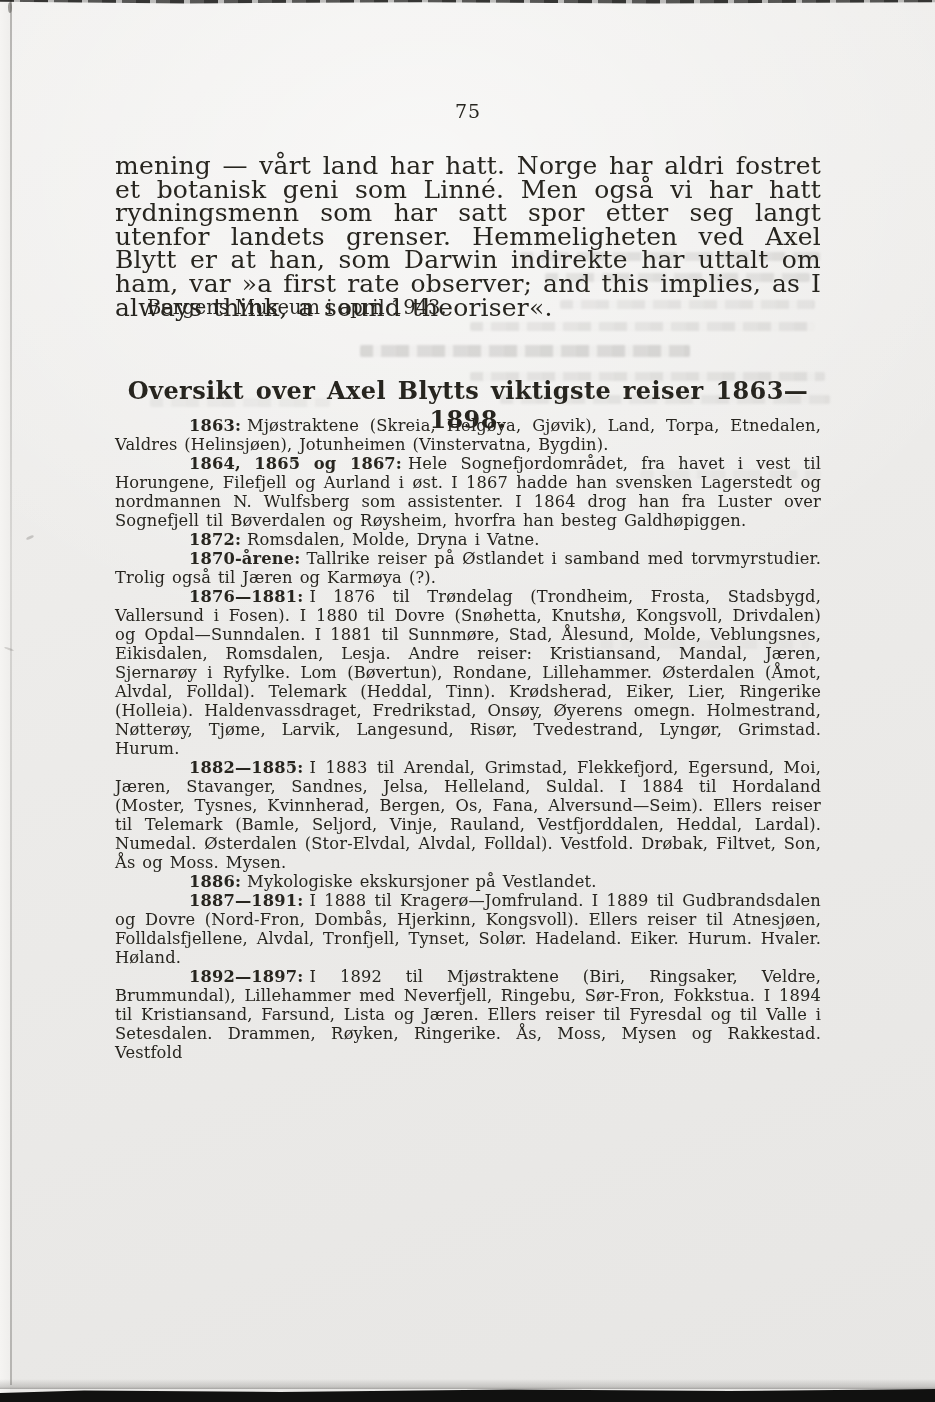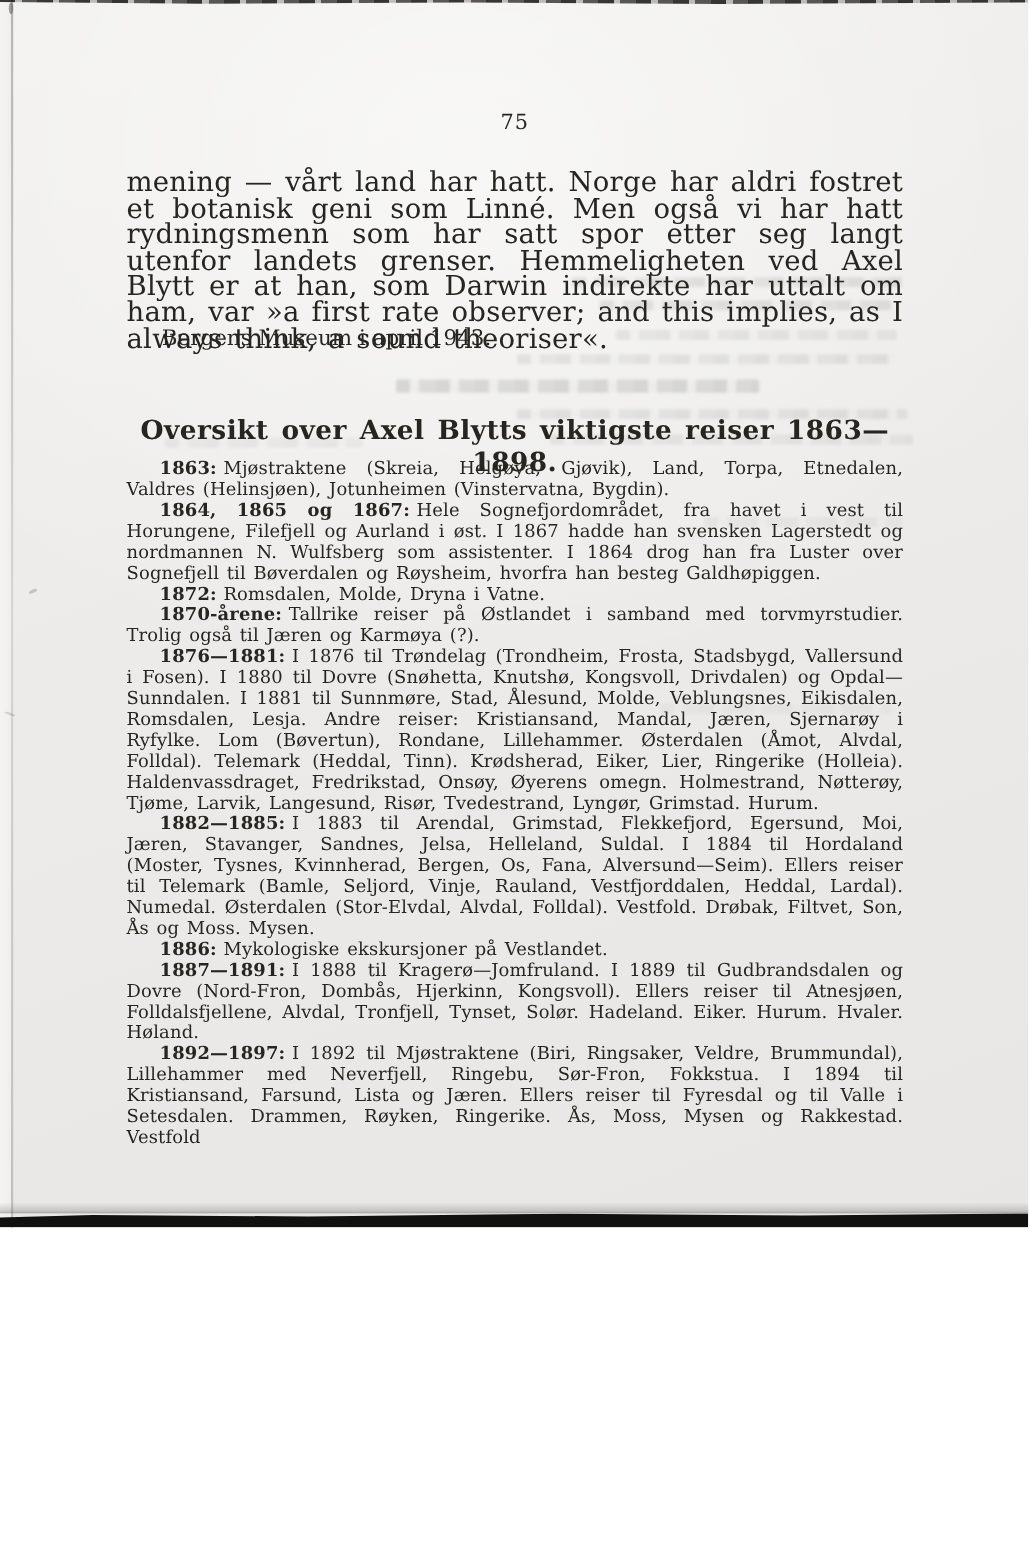--- a/index.html
+++ b/index.html
@@ -4,21 +4,21 @@
 <style>
   * { margin: 0; padding: 0; box-sizing: border-box; }
   html, body { width: 935px; height: 1402px; }
   body {
     font-family: "DejaVu Serif", "Liberation Serif", serif;
     overflow: hidden;
   }
   .scan-page {
     position: relative;
     width: 935px;
-    height: 1116px;
+    height: 1402px;
     background:
       radial-gradient(ellipse 900px 700px at 45% 12%, rgba(255,255,255,0.55), rgba(255,255,255,0) 70%),
       linear-gradient(160deg, #f1f0ee 0%, #ecebe9 45%, #e7e6e4 100%);
     overflow: hidden;
     color: #27251f;
   }
 
   
   .top-strip {
     position: absolute; left: 0; top: 0; width: 935px; height: 4px;
@@ -79,21 +79,21 @@
     font-size: 24px; font-weight: bold;
     letter-spacing: 0.4px; word-spacing: 3px;
   }
   .entries { top: 416px; }
   .entry {
     font-size: 16.3px; line-height: 19px;
     letter-spacing: 0.15px; word-spacing: 1.6px;
     text-align: justify;
     text-indent: 30px;
   }
-  .entry .years { font-weight: bold; padding-right: 6px; }
+  .entry .years { font-weight: bold; padding-right: 6px; margin-left: 44px; }
   .entry.continues { text-align-last: justify; }
 </style>
 </head>
 <body>
 
 <div class="scan-page">
 
   <div class="left-edge-paper"></div>
   <div class="left-edge-line"></div>
   <div class="top-strip"></div>

